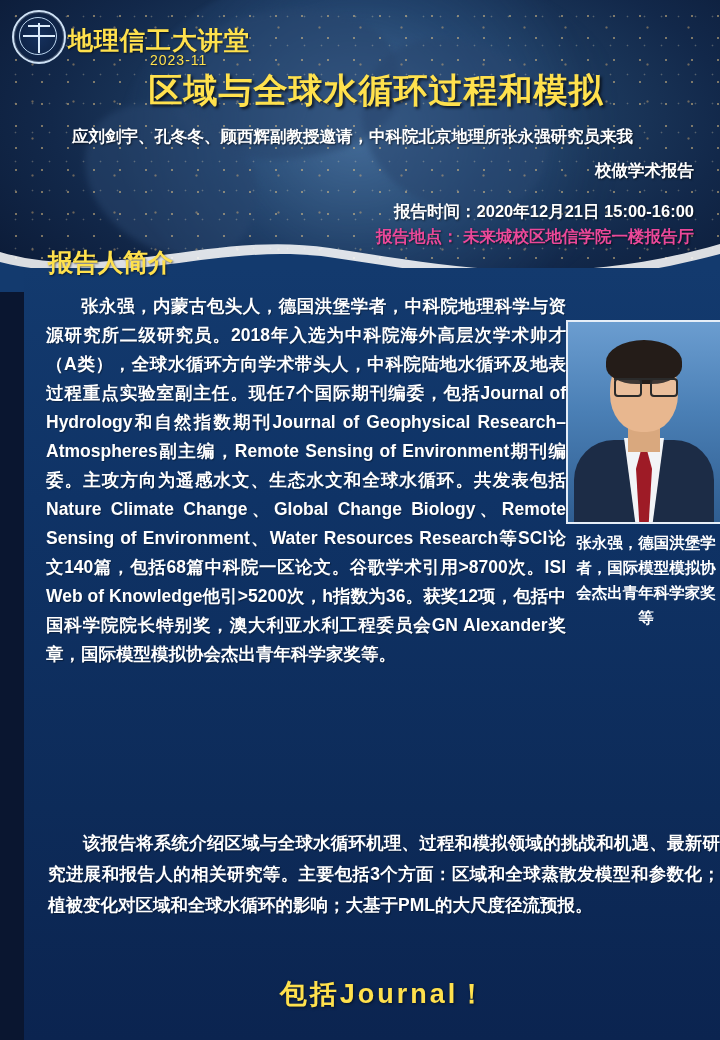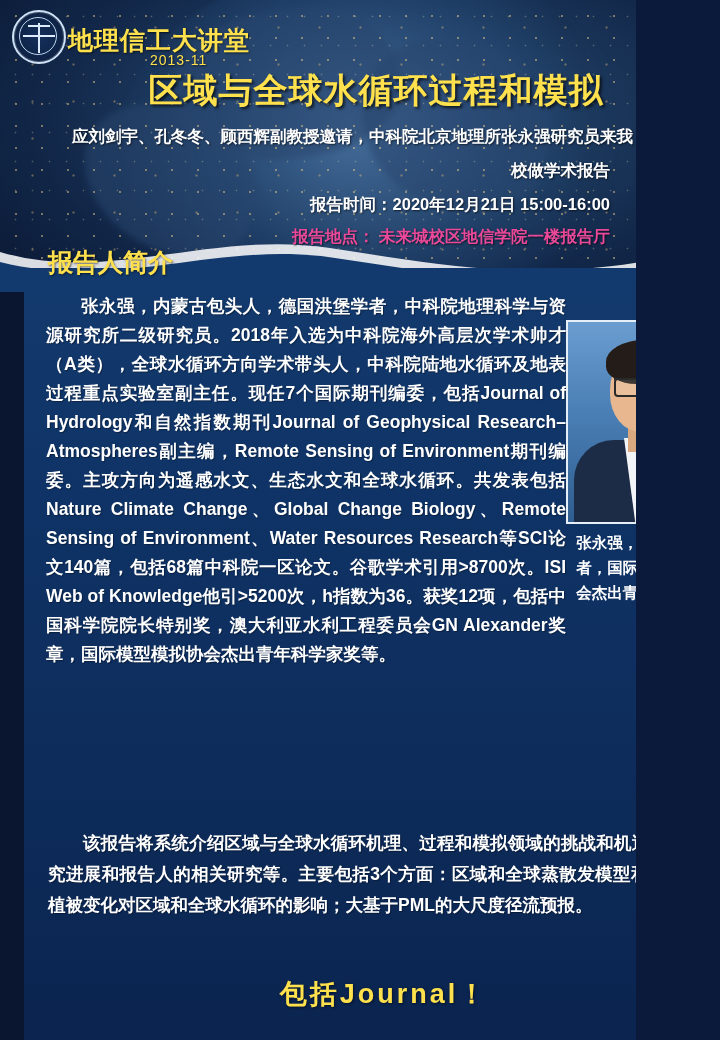--- a/index.html
+++ b/index.html
@@ -8,21 +8,21 @@
   }
   body {
     width: 720px;
     height: 1040px;
     font-family: "Liberation Sans", sans-serif;
     background: #0b1a3a;
     overflow: hidden;
   }
   .poster {
     position: relative;
-    width: 636px;
+    width: 720px;
     height: 1040px;
     overflow: hidden;
     background: #0a1630;
   }
 
   
   .banner {
     position: absolute;
     left: 0; top: 0;
     width: 720px;
@@ -132,21 +132,21 @@
     position: absolute;
     right: 26px; top: 160px;
     font-size: 16.5px;
     font-weight: bold;
     color: #ffffff;
     text-shadow: 1px 1px 2px rgba(0,0,0,0.6);
     text-align: right;
   }
   .meta-time {
     position: absolute;
-    right: 26px; top: 194px;
+    right: 26px; top: 201px;
     font-size: 16.5px;
     font-weight: bold;
     color: #ffffff;
     text-shadow: 1px 1px 2px rgba(0,0,0,0.6);
   }
   .meta-place {
     position: absolute;
     right: 26px; top: 226px;
     font-size: 16.5px;
     font-weight: bold;
@@ -321,21 +321,21 @@
   </svg>
 
   <div class="logo">
     <div class="inner"></div>
     <div class="bar-t"></div>
     <div class="bar-h"></div>
     <div class="bar-v"></div>
   </div>
 
   <div class="series-title">地理信工大讲堂</div>
-  <div class="issue">2013-11</div>
+  <div class="issue">2023-11</div>
   <div class="main-title">区域与全球水循环过程和模拟</div>
   <div class="invite-line1">应刘剑宇、孔冬冬、顾西辉副教授邀请，中科院北京地理所张永强研究员来我</div>
   <div class="invite-line2">校做学术报告</div>
   <div class="meta-time">报告时间：2020年12月21日  15:00-16:00</div>
   <div class="meta-place">报告地点： 未来城校区地信学院一楼报告厅</div>
 
   <div class="body">
 
     <div class="section-head speaker-head">报告人简介</div>
 

